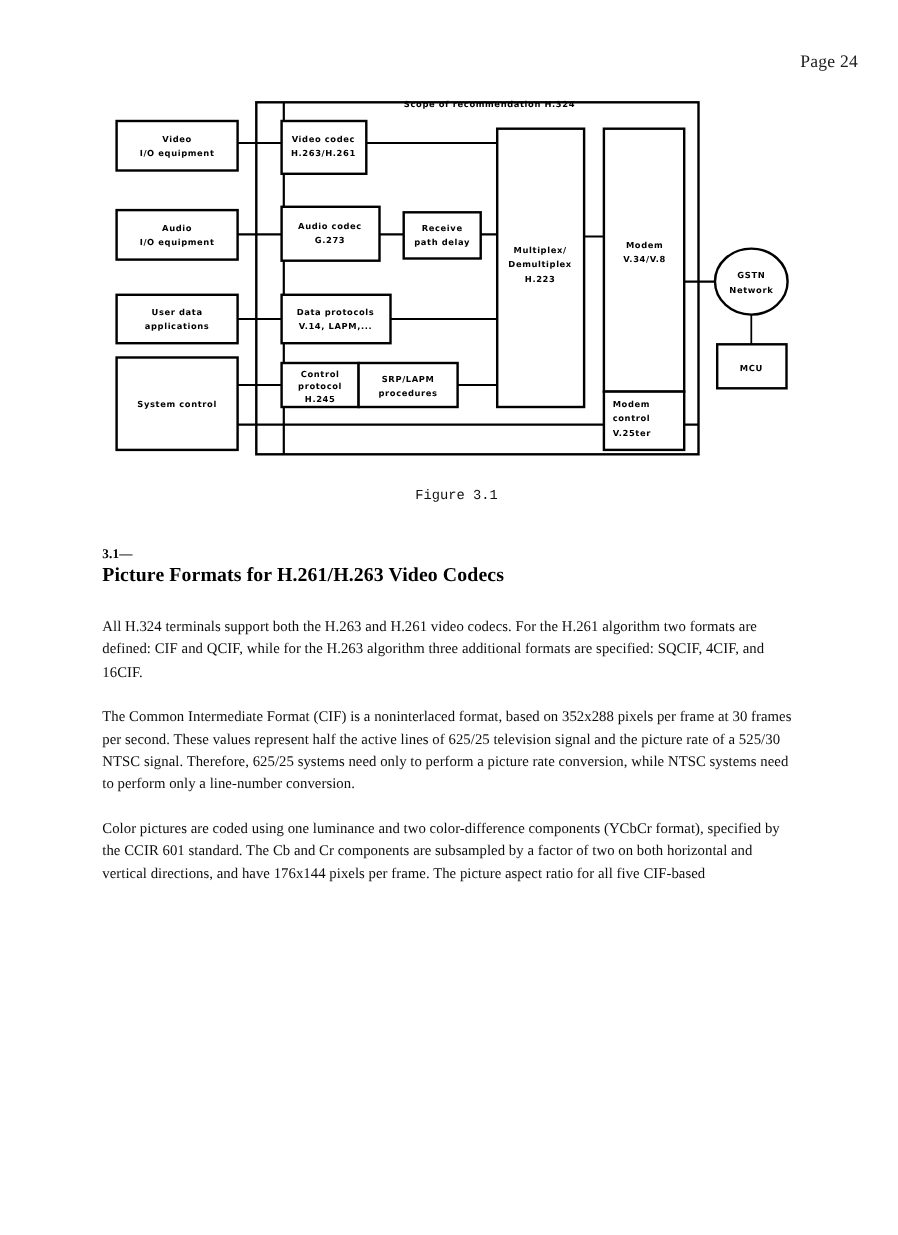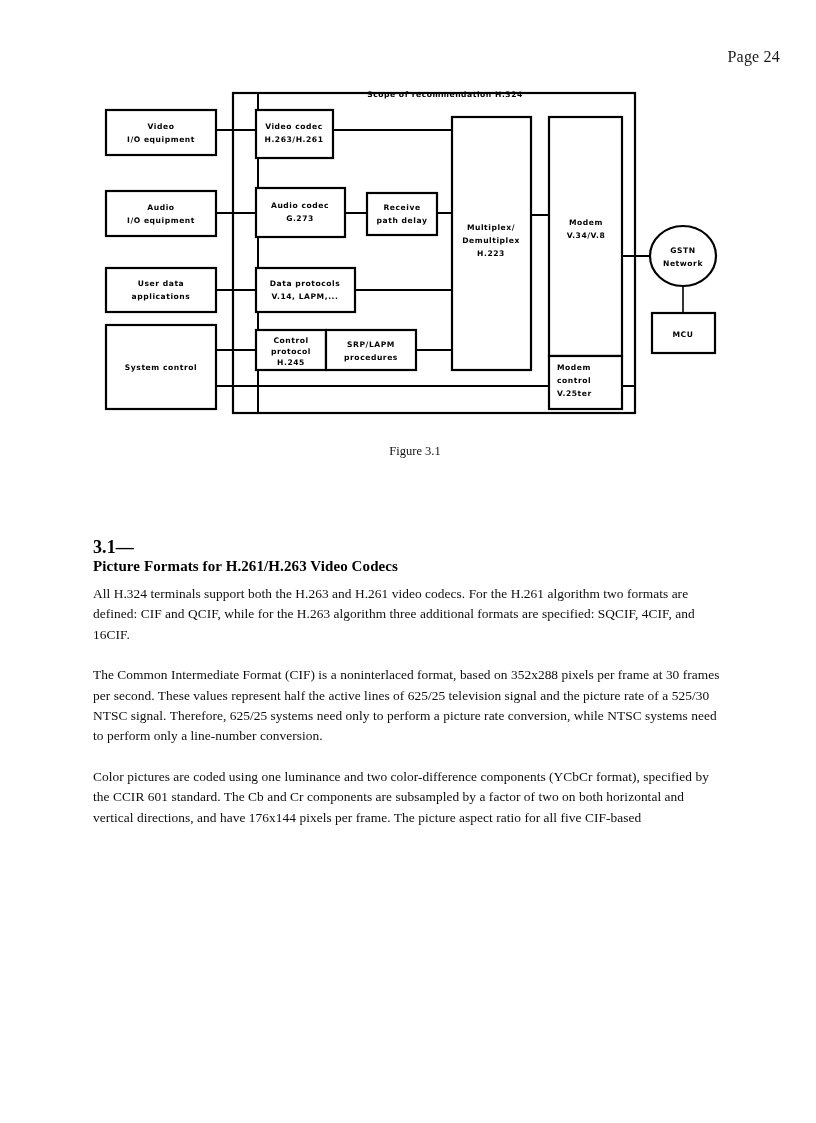--- a/index.html
+++ b/index.html
@@ -31,40 +31,40 @@
   .figure-svg { display:block; }
 
   .fig-caption {
     position:absolute;
     left:95px; top:443px;
     width:640px;
     text-align:center;
     font-size:12.5px;
     line-height:16px;
     color:#111;
+    font-family:Liberation Mono, monospace;
   }
 
   
   .content {
     position:absolute;
     left:93px; top:494px;
     width:633px;
   }
   .sec-num {
+    font-weight:bold;
+    font-size:12px;
+    line-height:19px;
+    letter-spacing:0.1px;
+  }
+  .sec-title {
     font-weight:bold;
     font-size:18px;
     line-height:19px;
-    letter-spacing:0.1px;
-    margin-top:44px;
-  }
-  .sec-title {
-    font-weight:bold;
-    font-size:15px;
-    line-height:19px;
-    margin-bottom:8px;
+    margin-bottom:28px;
     letter-spacing:0.1px;
   }
   p.para {
     font-size:13.4px;
     line-height:20.4px;
     margin:0 0 20px 0;
     text-align:left;
     letter-spacing:0.05px;
     color:#0d0d0d;
   }

